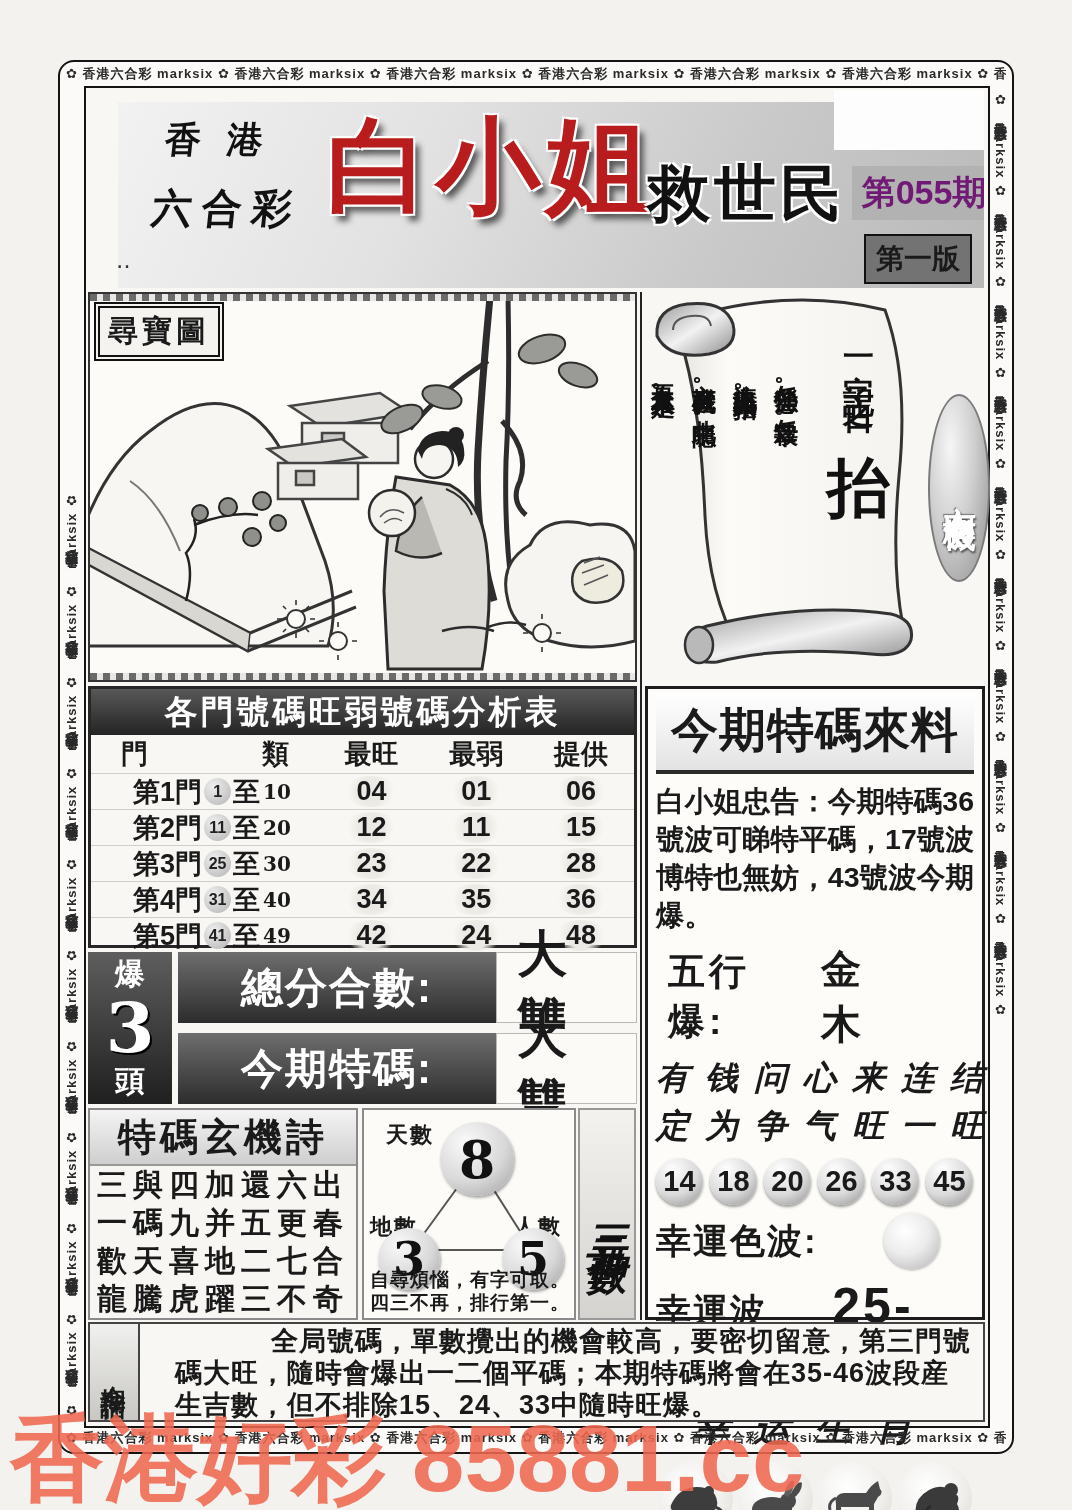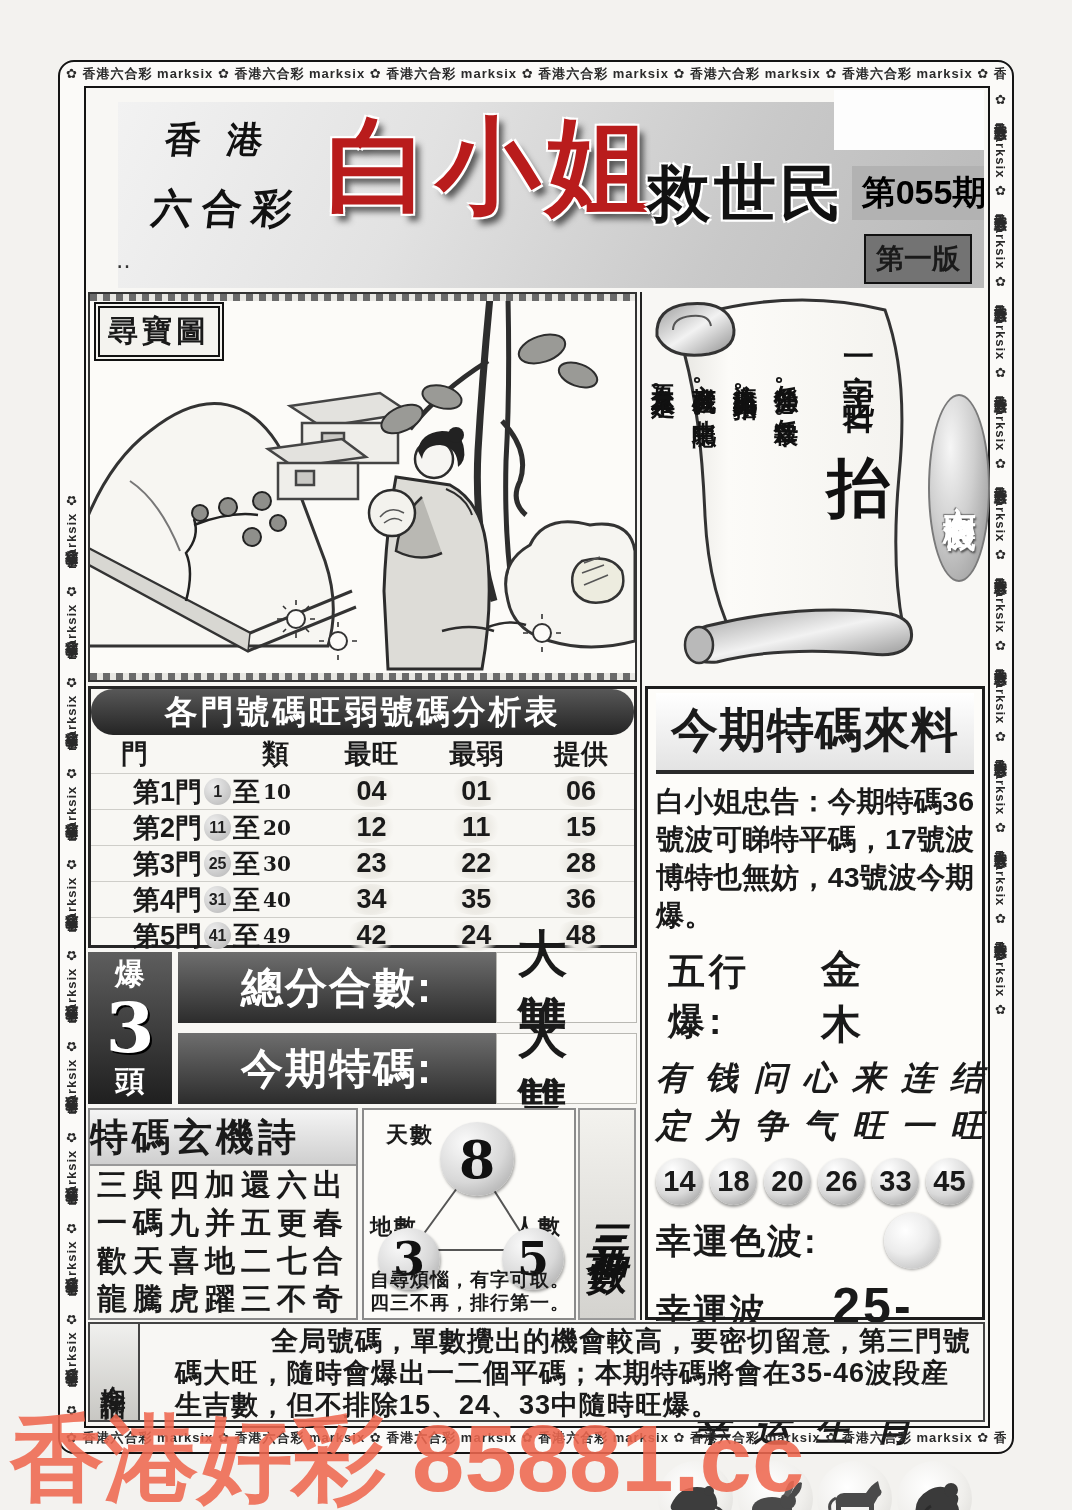--- a/index.html
+++ b/index.html
@@ -30,21 +30,21 @@
     font-family:"DejaVu Serif","Liberation Serif",serif;font-weight:bold;color:#111;}
   .brand .b1{font-size:36px;letter-spacing:26px;transform:skewX(-6deg);}
   .brand .b2{font-size:40px;letter-spacing:10px;margin-top:16px;transform:skewX(-6deg);}
   .brand-dots{position:absolute;left:28px;top:158px;font-size:22px;color:#333;letter-spacing:8px;}
   .main-title{position:absolute;left:238px;top:8px;font-size:104px;font-weight:bold;
     color:#b91c1c;letter-spacing:6px;
     text-shadow:-2px -2px 0 #fff,2px -2px 0 #fff,-2px 2px 0 #fff,2px 2px 0 #fff,6px 7px 6px rgba(40,40,40,.75);}
   .sub-title{position:absolute;left:560px;top:62px;font-size:62px;font-weight:bold;color:#111;
     letter-spacing:4px;text-shadow:-2px -2px 0 #fff,2px -2px 0 #fff,-2px 2px 0 #fff,2px 2px 0 #fff;}
   .issue{position:absolute;left:764px;top:76px;width:144px;padding:4px 0;text-align:center;
-    background:#b2b2b2;font-size:34px;font-weight:bold;color:#000000;}
+    background:#b2b2b2;font-size:34px;font-weight:bold;color:#701a75;}
   .edition{position:absolute;left:776px;top:144px;width:104px;padding:4px 0;text-align:center;
     background:#737373;border:2px solid #111;font-size:28px;font-weight:bold;}
 
   
   .divider{position:absolute;left:640px;top:292px;width:2px;height:1028px;background:#222;}
 
   
   .pic{position:absolute;left:88px;top:292px;width:549px;height:390px;background:#fcfbf8;
     border:2px solid #333;box-sizing:border-box;}
   .pic:before,.pic:after{content:"";position:absolute;left:0;right:0;height:7px;
@@ -66,21 +66,21 @@
   .oval{position:absolute;left:928px;top:394px;width:58px;height:184px;border-radius:50%;
     background:radial-gradient(ellipse at 35% 28%,#f6f6f6 0%,#cfcfcf 45%,#8f8f8f 100%);
     border:2px solid #7a7a7a;display:flex;align-items:center;justify-content:center;
     writing-mode:vertical-rl;font-size:33px;font-weight:bold;color:#fff;letter-spacing:4px;
     text-shadow:1px 2px 2px #555,-1px -1px 1px #777;}
 
   
   .analysis{position:absolute;left:88px;top:686px;width:549px;height:262px;
     border:3px solid #262626;background:#f8f7f3;box-sizing:border-box;}
   .analysis-title{height:46px;line-height:46px;text-align:center;
-    background:linear-gradient(#585858,#242424);color:#fff;font-size:33px;font-weight:bold;letter-spacing:3px;border-radius:22px;}
+    background:linear-gradient(#585858,#242424);color:#fff;font-size:33px;font-weight:bold;letter-spacing:3px;}
   .arow{display:flex;align-items:center;height:35px;border-top:1px solid #cfcec9;font-weight:bold;}
   .arow.head{height:38px;font-size:28px;border-top:none;}
   .c-door{width:42%;display:flex;align-items:center;justify-content:center;padding-left:14px;box-sizing:border-box;font-size:27px;}
   .c-v{width:19.3%;text-align:center;font-size:27px;}
   .head .c-door{justify-content:space-between;padding:0 30px;}
   .circ{display:inline-flex;align-items:center;justify-content:center;width:27px;height:27px;margin:0 2px;
     border-radius:50%;background:radial-gradient(circle at 35% 30%,#eee,#b5b5b5);
     font-size:16px;font-weight:bold;color:#222;}
   .range-to{font-family:"DejaVu Serif",serif;font-size:20px;margin-left:3px;}
   .cellnum{display:inline-block;min-width:56px;border-radius:50%;
@@ -96,21 +96,21 @@
   .burst-rows{flex:1;display:flex;flex-direction:column;justify-content:space-between;padding-left:6px;}
   .brow{display:flex;height:71px;}
   .brow .lbl{width:318px;display:flex;align-items:center;justify-content:center;
     background:linear-gradient(#6e6e6e,#2c2c2c);color:#fff;font-size:42px;font-weight:bold;letter-spacing:2px;}
   .brow .val{flex:1;display:flex;align-items:center;justify-content:center;
     background:#fbfaf7;border:1px solid #b9b8b3;font-size:50px;font-weight:bold;letter-spacing:34px;padding-left:20px;}
 
   
   .poem{position:absolute;left:88px;top:1108px;width:270px;height:212px;border:2px solid #8a8a8a;
     background:#f7f6f2;box-sizing:border-box;}
-  .poem-title{height:54px;line-height:54px;font-size:38px;font-weight:bold;
+  .poem-title{height:54px;line-height:54px;text-align:center;font-size:38px;font-weight:bold;
     letter-spacing:4px;background:linear-gradient(#f4f4f4,#cfcfcf);border-bottom:2px solid #999;}
   .poem-line{height:38px;line-height:38px;text-align:center;font-size:30px;font-weight:bold;letter-spacing:6px;}
 
   
   .tri{position:absolute;left:362px;top:1108px;width:214px;height:212px;border:2px solid #8a8a8a;
     background:#fcfbf8;box-sizing:border-box;}
   .tri svg{position:absolute;left:0;top:0;}
   .tri .lab{position:absolute;font-size:22px;font-weight:bold;letter-spacing:2px;}
   .ball{position:absolute;border-radius:50%;display:flex;align-items:center;justify-content:center;
     background:radial-gradient(circle at 35% 28%,#fafafa 0%,#d8d8d8 55%,#9e9e9e 100%);

